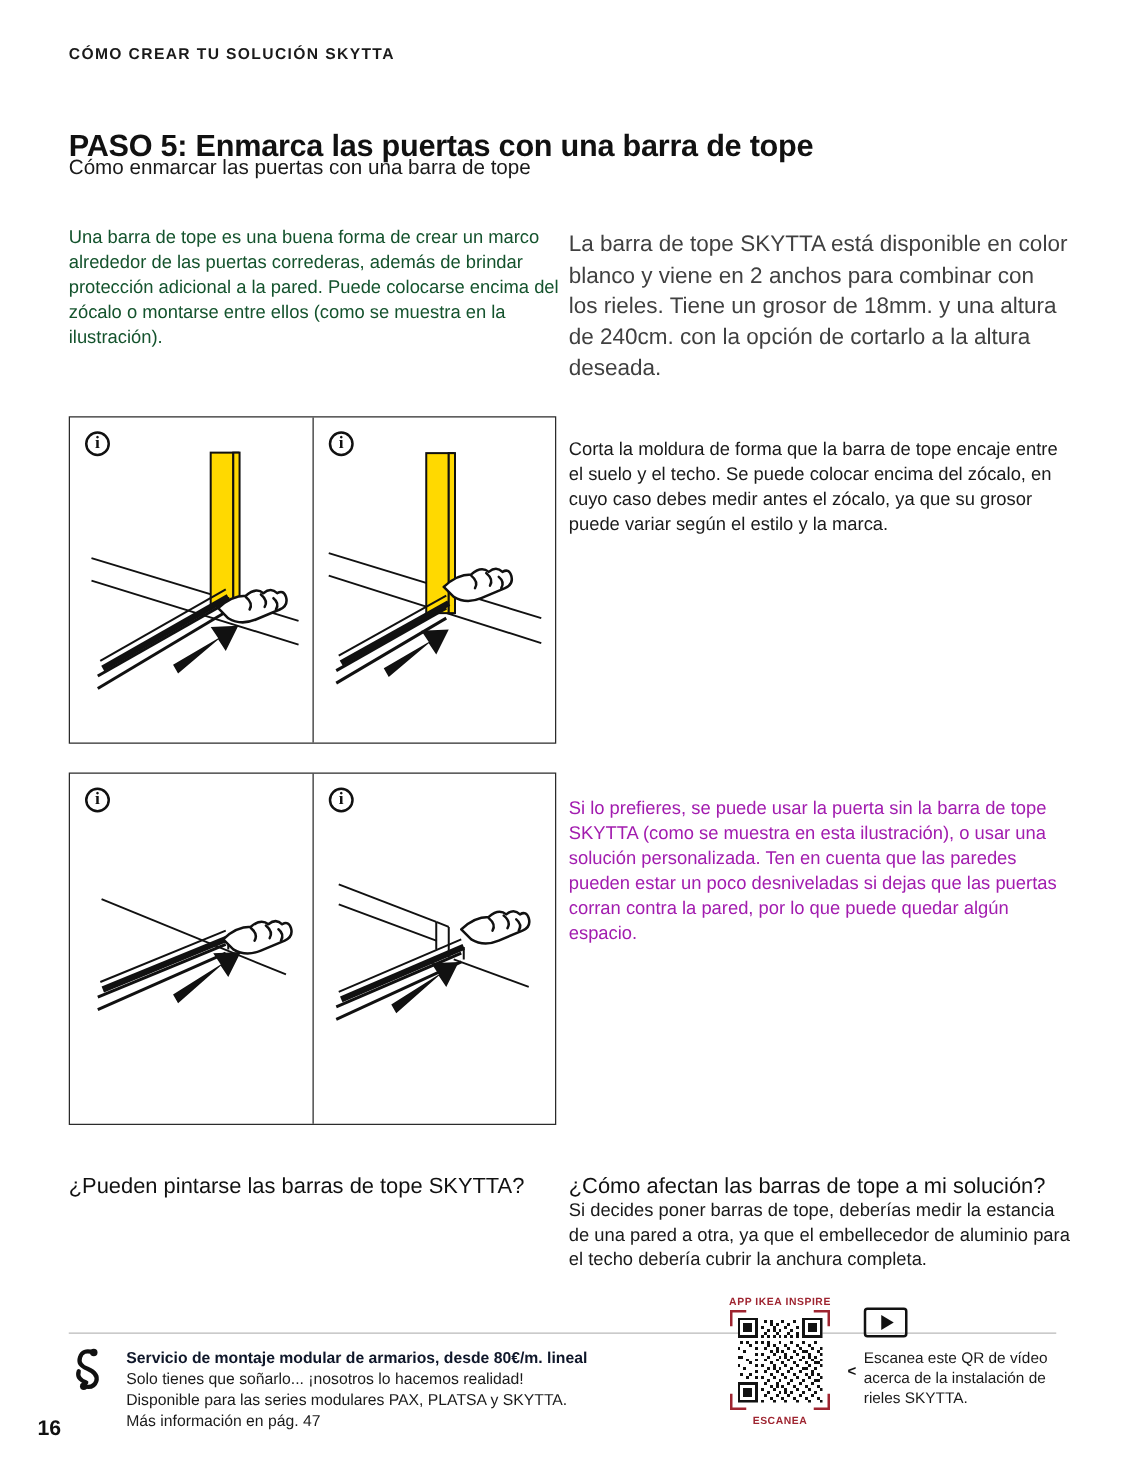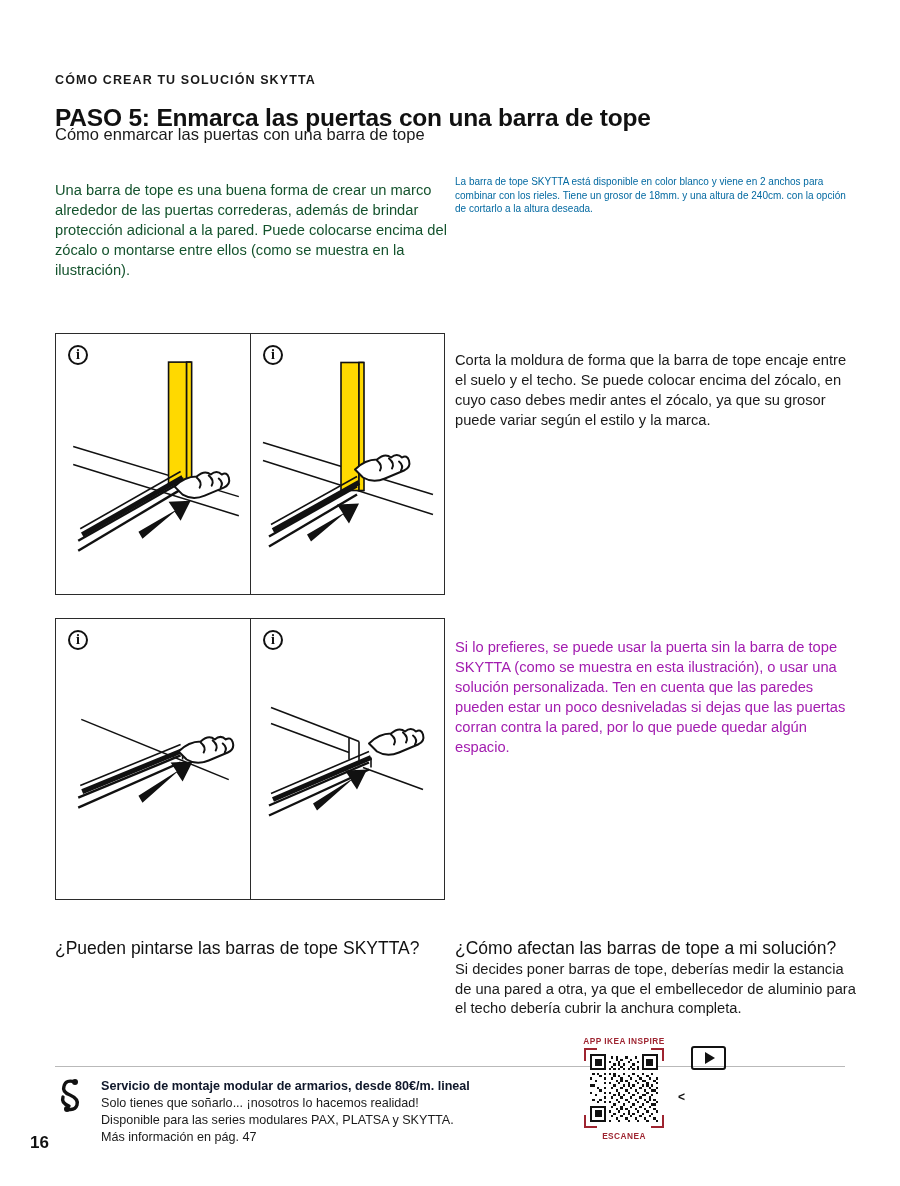--- a/index.html
+++ b/index.html
@@ -14,41 +14,41 @@
     color: #111111;
     overflow: hidden;
   }
 
   .page { position: relative; width: 900px; height: 1186px; background:#fff; }
 
   
   .kicker {
     position: absolute; left: 55px; top: 36px;
     font-size: 12.5px; letter-spacing: 1.1px;
-    font-weight: 700; color: #1a1a1a; margin-top: 37px;
+    font-weight: 700; color: #1a1a1a;
   }
 
   .title {
     position: absolute; left: 55px; top: 88px;
     font-size: 24.5px; font-weight: 700; color: #111;
     letter-spacing: -0.2px;
   }
   .subtitle {
     position: absolute; left: 55px; top: 125px;
     font-size: 16.5px; font-weight: 400; color: #1a1a1a;
   }
 
   
   .intro-left {
     position: absolute; left: 55px; top: 165px; width: 392px;
     font-size: 14.7px; line-height: 1.37; color: #14532d;
   }
   .intro-right {
     position: absolute; left: 455px; top: 165px; width: 400px;
-    font-size: 10px; line-height: 1.37; color: #0369a1;
+    font-size: 18px; line-height: 1.37; color: #404040;
   }
 
   
   .illus-block {
     position: absolute;
     border: 1.6px solid #2b2b2b;
     background: #fff;
     display: flex;
   }
   #block-top { left: 55px; top: 333px; width: 390px; height: 262px; }
@@ -407,17 +407,18 @@
       </div>
       <div class="qr-caption-bottom">ESCANEA</div>
     </div>
 
     <div class="qr-right">
       <div class="chev">&lt;</div>
       <div class="qr-text-col">
         <div class="play-btn">
           <span class="play-tri"></span>
         </div>
+        <div class="qr-desc">Escanea este QR de vídeo acerca de la instalación de rieles SKYTTA.</div>
       </div>
     </div>
   </div>
 
 </div>
 
 </body></html>

